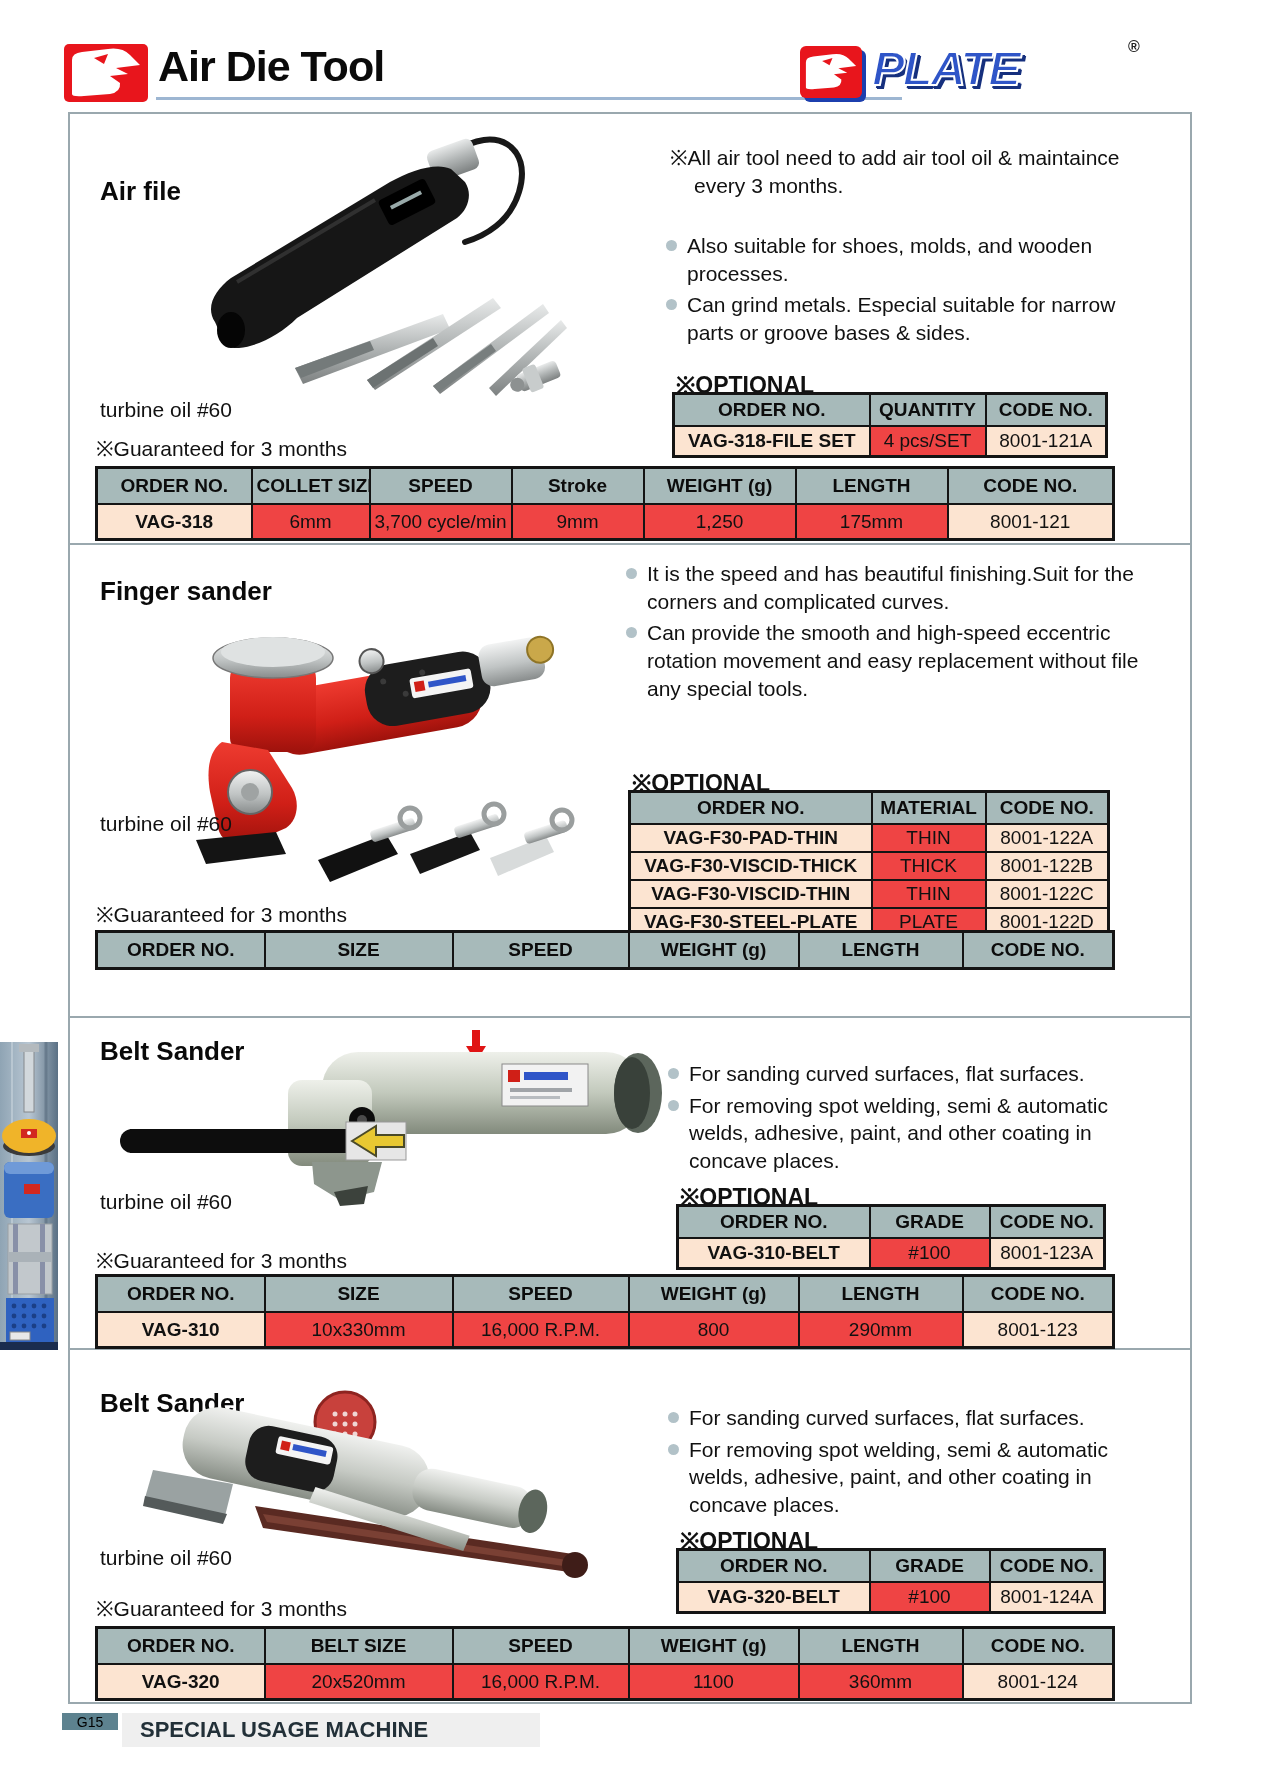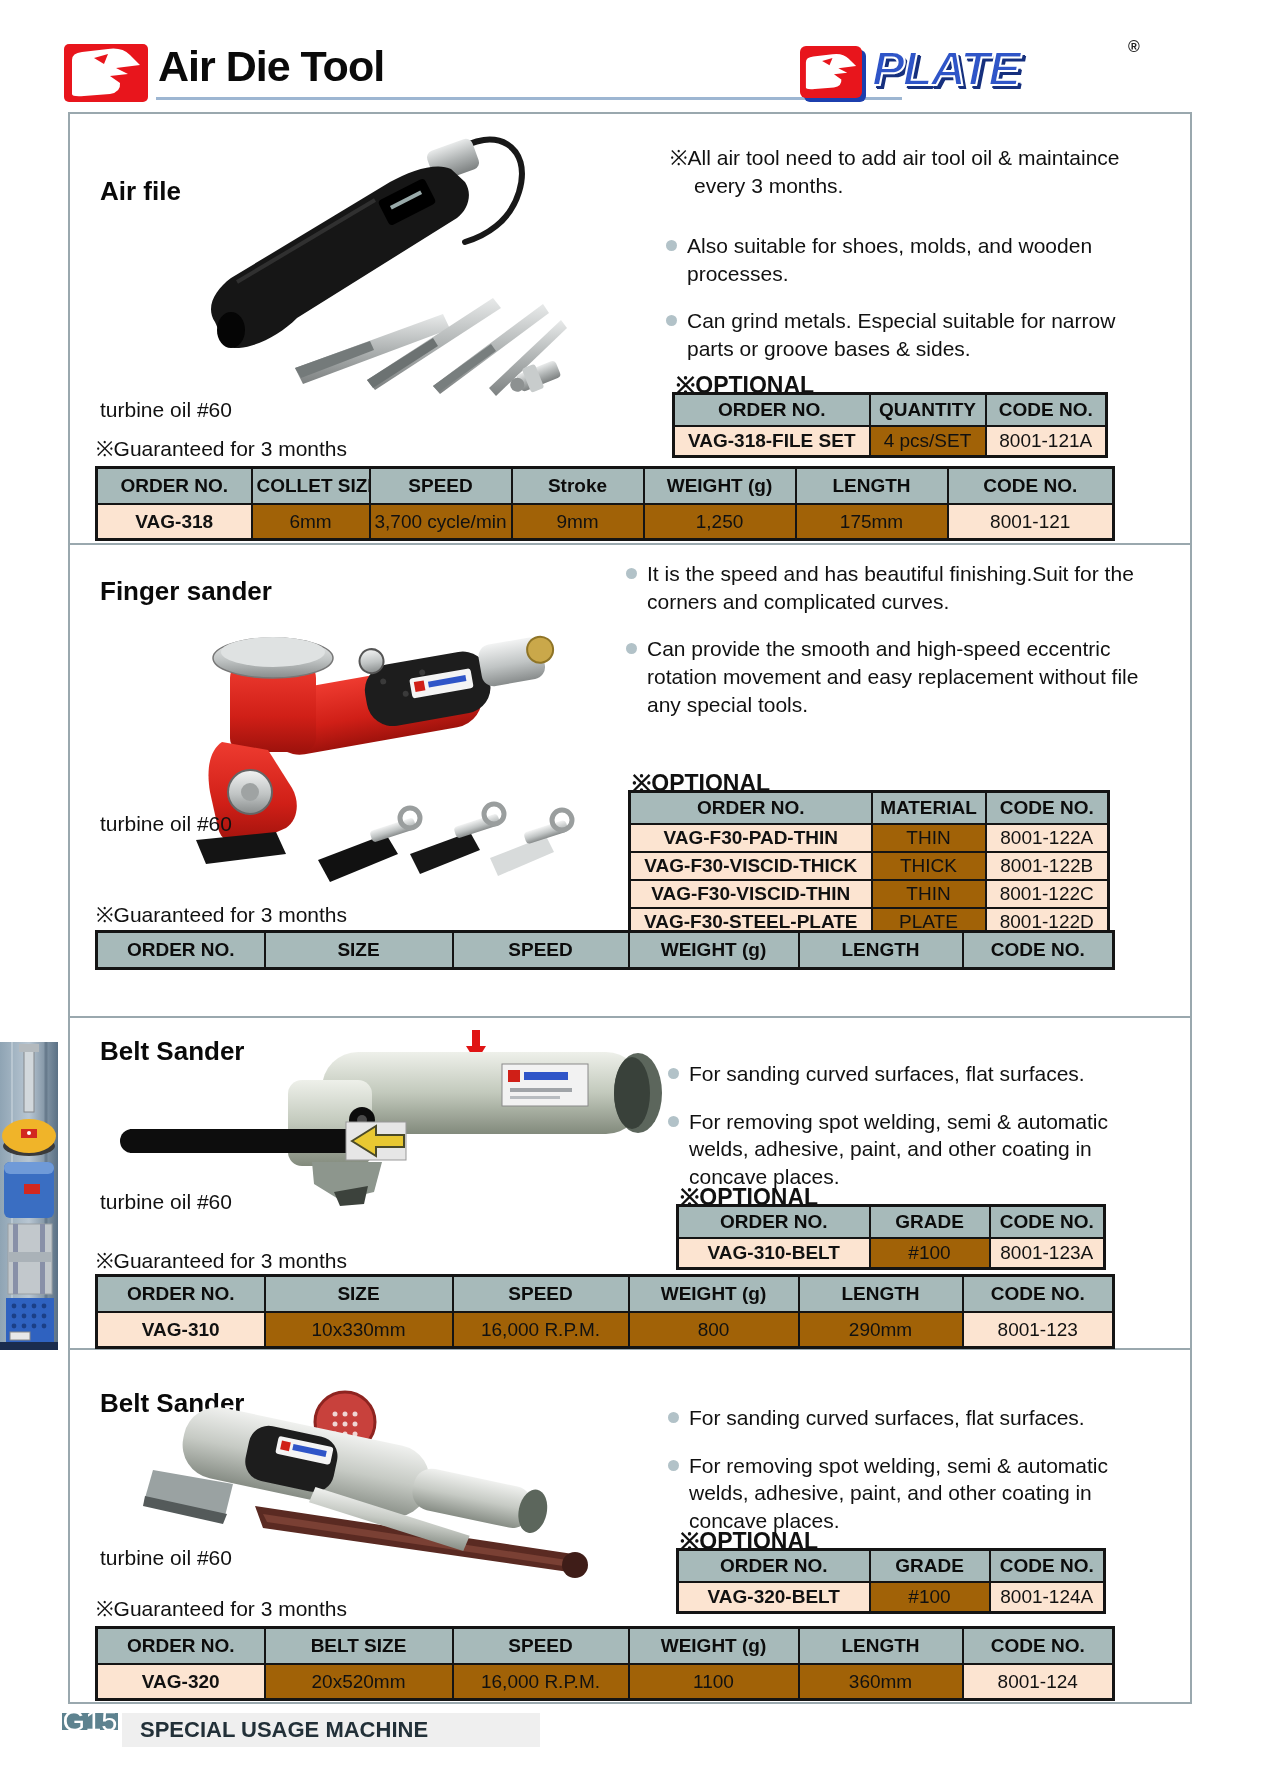--- a/index.html
+++ b/index.html
@@ -23,31 +23,31 @@
   .vertex-reg { position:absolute; left:328px; top:-2px; font-size:16px; color:#222; font-weight:bold; }
 
   
   .content-box { left:68px; top:112px; width:1124px; height:1592px; border:2px solid #9aa8ae; box-sizing:border-box; }
   .divider { left:68px; width:1124px; height:2px; background:#9aa8ae; }
 
   
   .prod-title { font-size:26px; font-weight:bold; color:#0a0a0a; margin:0; }
   .oil, .guar { font-size:21px; color:#111; }
   .note { font-size:21px; line-height:1.32; padding-left:24px; text-indent:-24px; }
-  .bullets { display:flex; flex-direction:column; gap:20px; }
+  .bullets { display:flex; flex-direction:column; gap:4px; }
   .bullet { display:flex; align-items:flex-start; }
   .dot { flex:0 0 11px; width:11px; height:11px; border-radius:50%; background:#b2c2c8; margin:8px 10px 0 0; }
   .btext { font-size:21px; line-height:1.32; }
   .optlabel { font-size:23px; font-weight:bold; }
 
   
   table.cat { border-collapse:collapse; table-layout:fixed; background:#fff; border:3px solid #141414; }
   table.cat th, table.cat td { border:2px solid #141414; text-align:center; vertical-align:middle; padding:0 4px; overflow:hidden; white-space:nowrap; }
   table.cat th { background:#a7baba; font-weight:bold; font-size:19px; height:34px; color:#0c0c0c; }
-  table.cat td { background:#a16207; font-size:19px; height:33px; }
+  table.cat td { background:#ef4444; font-size:19px; height:33px; }
   table.cat td.peach { background:#fce4d1; }
   table.cat td.bold { font-weight:bold; }
   table.opt th { height:30px; font-size:19px; }
   table.opt td { height:28px; font-size:19px; }
   table.opt-sm td { height:26px; }
 
   
   .s0-title { left:100px; top:176px; }
   .s0-photo { left:145px; top:122px; }
   .s0-oil   { left:100px; top:398px; }
@@ -80,22 +80,22 @@
   .s3-title { left:100px; top:1388px; }
   .s3-photo { left:105px; top:1378px; }
   .s3-oil   { left:100px; top:1546px; }
   .s3-guar  { left:96px;  top:1594px; }
   .s3-bullets { left:668px; top:1404px; width:492px; }
   .s3-optlabel { left:680px; top:1524px; }
   .s3-opt { left:676px; top:1548px; width:430px; }
   .s3-spec { left:95px; top:1626px; width:1020px; }
 
   
-  .footer-badge { left:62px; top:1713px; width:56px; height:17px; background:#5d828f; color:#ffffff;
-                  font-size:29px; display:flex; align-items:center; justify-content:center; }
+  .footer-badge { left:62px; top:1713px; width:56px; height:17px; background:#5d828f; color:#000000;
+                  font-size:14px; display:flex; align-items:center; justify-content:center; }
   .footer-bar { left:122px; top:1713px; width:418px; height:34px; background:#efefef; color:#223038;
                 font-size:22px; font-weight:bold; display:flex; align-items:center; padding-left:18px; box-sizing:border-box; }
 </style>
 </head>
 <body>
 
 <div class="page">
 
   <div class="abs logo-box">
     <svg width="84" height="58" viewBox="0 0 84 58">

